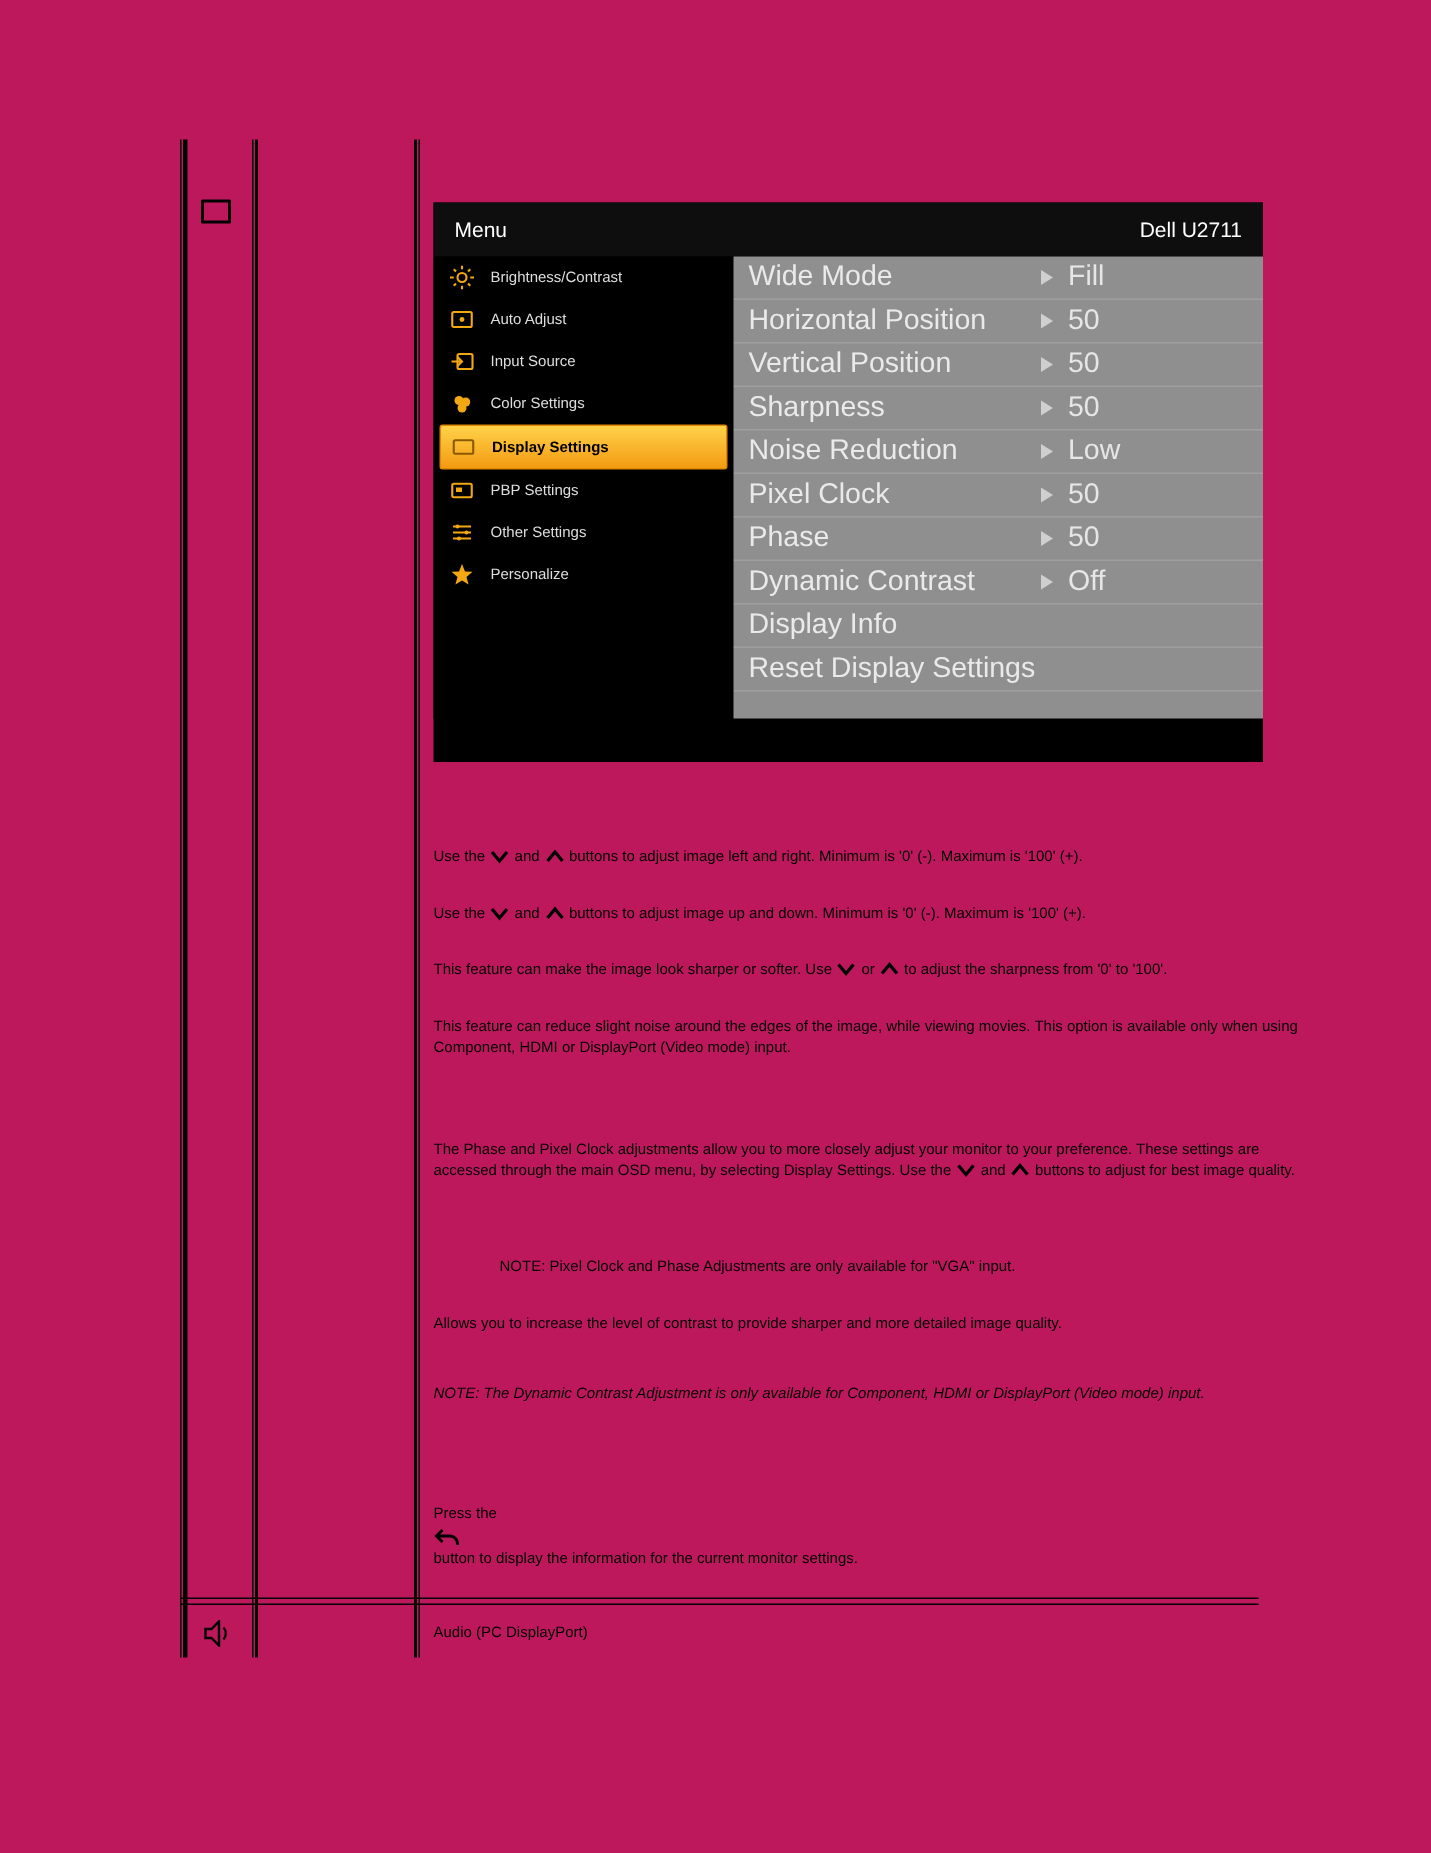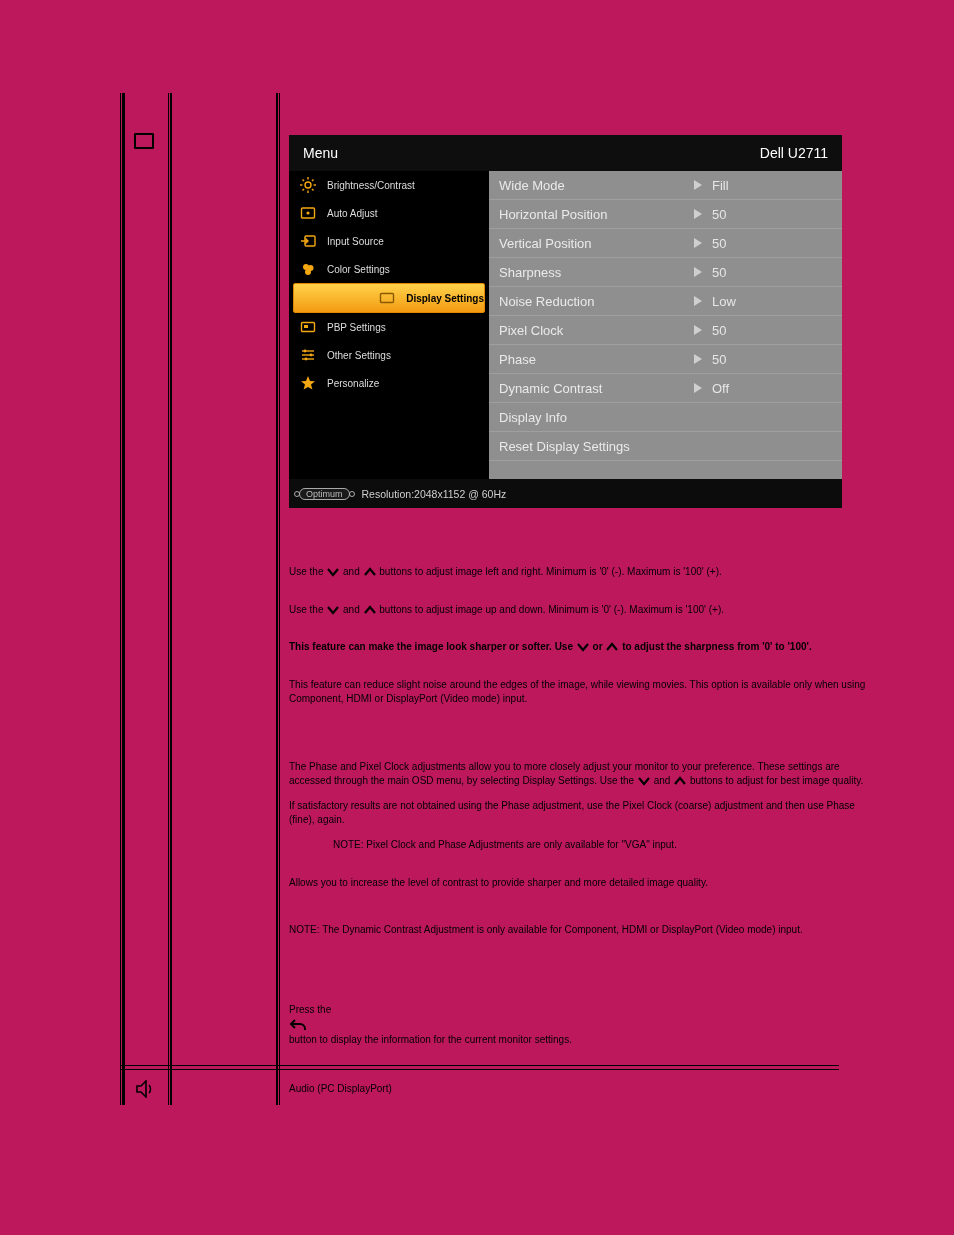--- a/index.html
+++ b/index.html
@@ -21,44 +21,44 @@
   .gi-rect{left:134px;top:133px;border:2px solid #000;width:16px;height:12px;border-radius:1px;}
   .gi-spk{left:134px;top:1080px;}
 
   
   .osd{position:absolute;left:289px;top:135px;width:553px;height:373px;background:#000;font-family:Arial,Helvetica,sans-serif;}
   .osd-header{height:36px;background:#0e0e0e;color:#fff;display:flex;justify-content:space-between;align-items:center;padding:0 14px;font-size:14px;}
   .osd-body{display:flex;height:308px;}
   .osd-left{width:200px;background:#000;}
   .osd-right{flex:1;background:#8f8f8f;}
   .osd-left .mi{display:flex;align-items:center;height:28px;color:#ddd;font-size:10px;padding-left:10px;gap:10px;}
-  .osd-left .mi.sel{background:linear-gradient(#ffd24a,#f39b12);border:1px solid #e08800;color:#000;font-weight:bold;margin:0 4px;padding-left:6px;border-radius:2px;justify-content:flex-end;}
+  .osd-left .mi.sel{background:linear-gradient(#ffd24a,#f39b12);border:1px solid #e08800;color:#000;font-weight:bold;margin:0 4px;padding-left:6px;border-radius:2px;}
   .osd-left .ic{width:18px;height:18px;display:flex;align-items:center;justify-content:center;color:#f3a712;}
   .osd-left .mi.sel .ic{color:#8a5a00;}
-  .osd-right .ri{display:flex;align-items:center;height:28px;border-bottom:1px solid rgba(255,255,255,.15);padding:0 10px;color:#eaeaea;font-size:13px;}
+  .osd-right .ri{display:flex;align-items:center;height:28px;border-bottom:1px solid rgba(255,255,255,.15);padding:0 10px;color:#eaeaea;font-size:19px;}
   .osd-right .ri .lbl{flex:1;}
   .osd-right .ri .tri{width:0;height:0;border-style:solid;border-width:5px 0 5px 8px;border-color:transparent transparent transparent #cfcfcf;margin-right:10px;}
   .osd-right .ri .val{width:120px;color:#e6e6e6;}
   .osd-footer{height:29px;background:#0c0c0c;color:#cfcfcf;font-size:10.5px;display:flex;align-items:center;padding-left:10px;gap:12px;}
   .timing-badge{border:1px solid #aaa;border-radius:9px;padding:0 6px;font-size:9px;background:#1a1a1a;color:#bbb;position:relative;}
   .timing-badge::before,.timing-badge::after{content:"";position:absolute;top:50%;width:4px;height:4px;border:1px solid #aaa;border-radius:50%;transform:translateY(-50%);}
   .timing-badge::before{left:-6px;}
   .timing-badge::after{right:-6px;}
 
   
   .para{position:absolute;left:289px;right:80px;font-size:10px;color:#000;line-height:1.35;}
   .p1{top:565px;}
   .p2{top:603px;}
-  .p3{top:640px;font-weight:bold;}
+  .p3{top:640px;}
   .p4{top:678px;}
   .p5{top:760px;}
   .p6{top:799px;}
   .p7{top:838px;margin-left:44px;}
   .p8{top:876px;}
-  .p9{top:923px;}
+  .p9{top:923px;font-style:italic;}
   .p10{top:1003px;}
   .p11{top:1082px;}
 
   .chev{display:inline-block;vertical-align:-3px;}
   .chev svg{display:block;}
   .undo svg{display:block;}
 
   
   .ic svg{width:16px;height:16px;stroke:currentColor;fill:none;stroke-width:1.4;}
 </style>
@@ -217,24 +217,20 @@
             <span class="val">Off</span>
           </div>
           <div class="ri">
             <span class="lbl">Display Info</span>
           </div>
           <div class="ri">
             <span class="lbl">Reset Display Settings</span>
           </div>
         </div>
     </div>
-    <div class="osd-footer">
-      <span class="timing-badge">Optimum</span>
-      <span>Resolution:2048x1152 @ 60Hz</span>
-    </div>
   </div>
 
   <div class="para p1">
     <span>Use the </span>
     <span class="chev"><svg width="14" height="12" viewBox="0 0 14 12">
           <path d="M2 3l5 6 5-6" fill="none" stroke="#000" stroke-width="2.2"></path>
         </svg></span>
     <span> and </span>
     <span class="chev"><svg width="14" height="12" viewBox="0 0 14 12">
           <path d="M2 9l5-6 5 6" fill="none" stroke="#000" stroke-width="2.2"></path>
@@ -273,21 +269,20 @@
     <span class="chev"><svg width="14" height="12" viewBox="0 0 14 12">
           <path d="M2 3l5 6 5-6" fill="none" stroke="#000" stroke-width="2.2"></path>
         </svg></span>
     <span> and </span>
     <span class="chev"><svg width="14" height="12" viewBox="0 0 14 12">
           <path d="M2 9l5-6 5 6" fill="none" stroke="#000" stroke-width="2.2"></path>
         </svg></span>
     <span> buttons to adjust for best image quality.</span>
   </div>
 
-  <div class="para p6">If satisfactory results are not obtained using the Phase adjustment, use the Pixel Clock (coarse) adjustment and then use Phase (fine), again.</div>
   <div class="para p7">NOTE: Pixel Clock and Phase Adjustments are only available for "VGA" input.</div>
   <div class="para p8">Allows you to increase the level of contrast to provide sharper and more detailed image quality.</div>
   <div class="para p9">NOTE: The Dynamic Contrast Adjustment is only available for Component, HDMI or DisplayPort (Video mode) input.</div>
 
   <div class="para p10">
     <span>Press the </span>
     <span class="undo"><svg width="18" height="16" viewBox="0 0 18 16">
           <path d="M6 3L2 7l4 4M2 7h9a5 5 0 0 1 5 5v1" fill="none" stroke="#000" stroke-width="2"></path>
         </svg></span>
     <span> button to display the information for the current monitor settings.</span>

